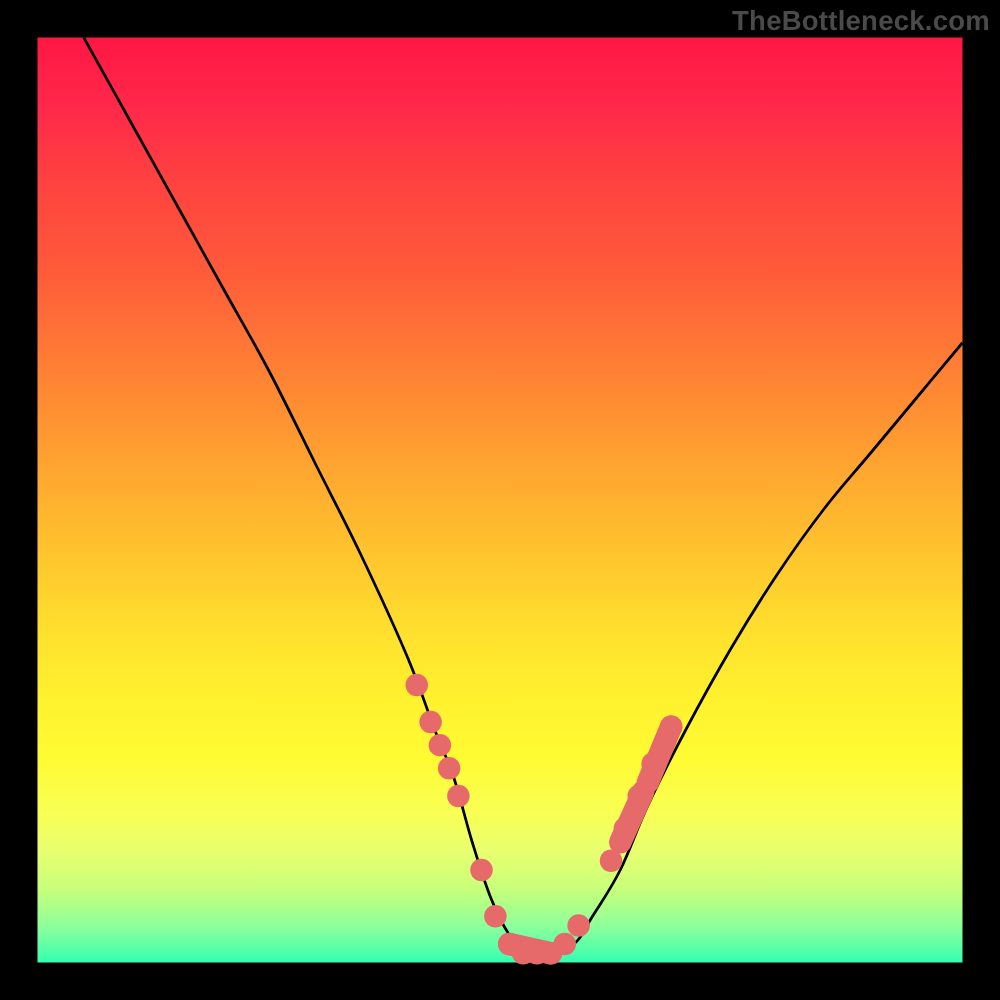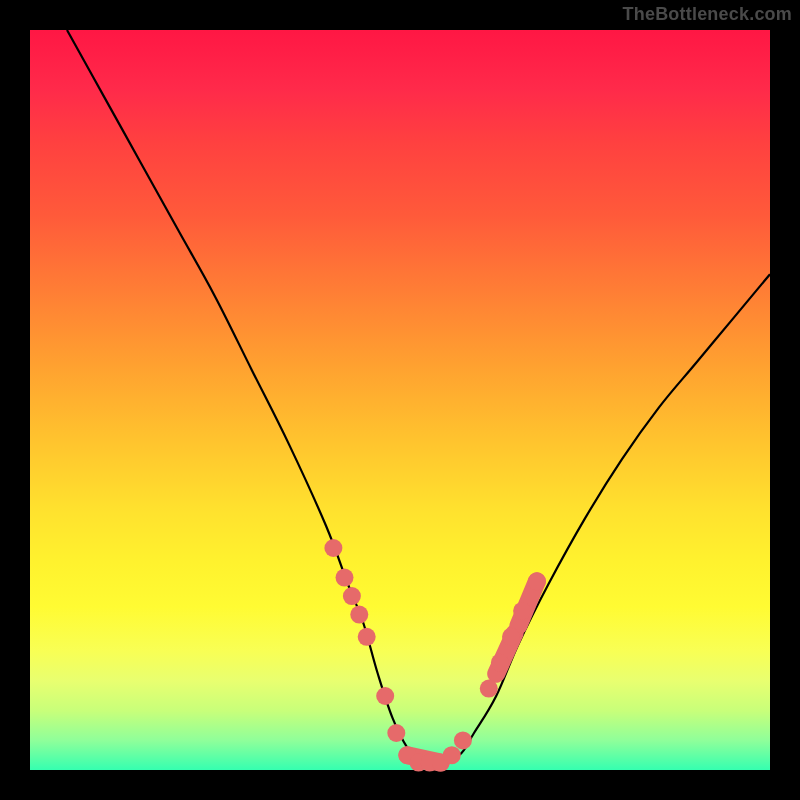--- a/index.html
+++ b/index.html
@@ -43,21 +43,21 @@
       #c8ff7a 92%,
       #8fff9a 96%,
       #35ffb0 100%
     );
   }
   .watermark {
     position: absolute;
     top: 4px;
     right: 8px;
     color: #4a4a4a;
-    font-size: 18px;
+    font-size: 22px;
     font-weight: 600;
     letter-spacing: 0.2px;
     user-select: none;
   }
   svg.curve {
     position: absolute;
     left: 0;
     top: 0;
     width: 740px;
     height: 740px;

